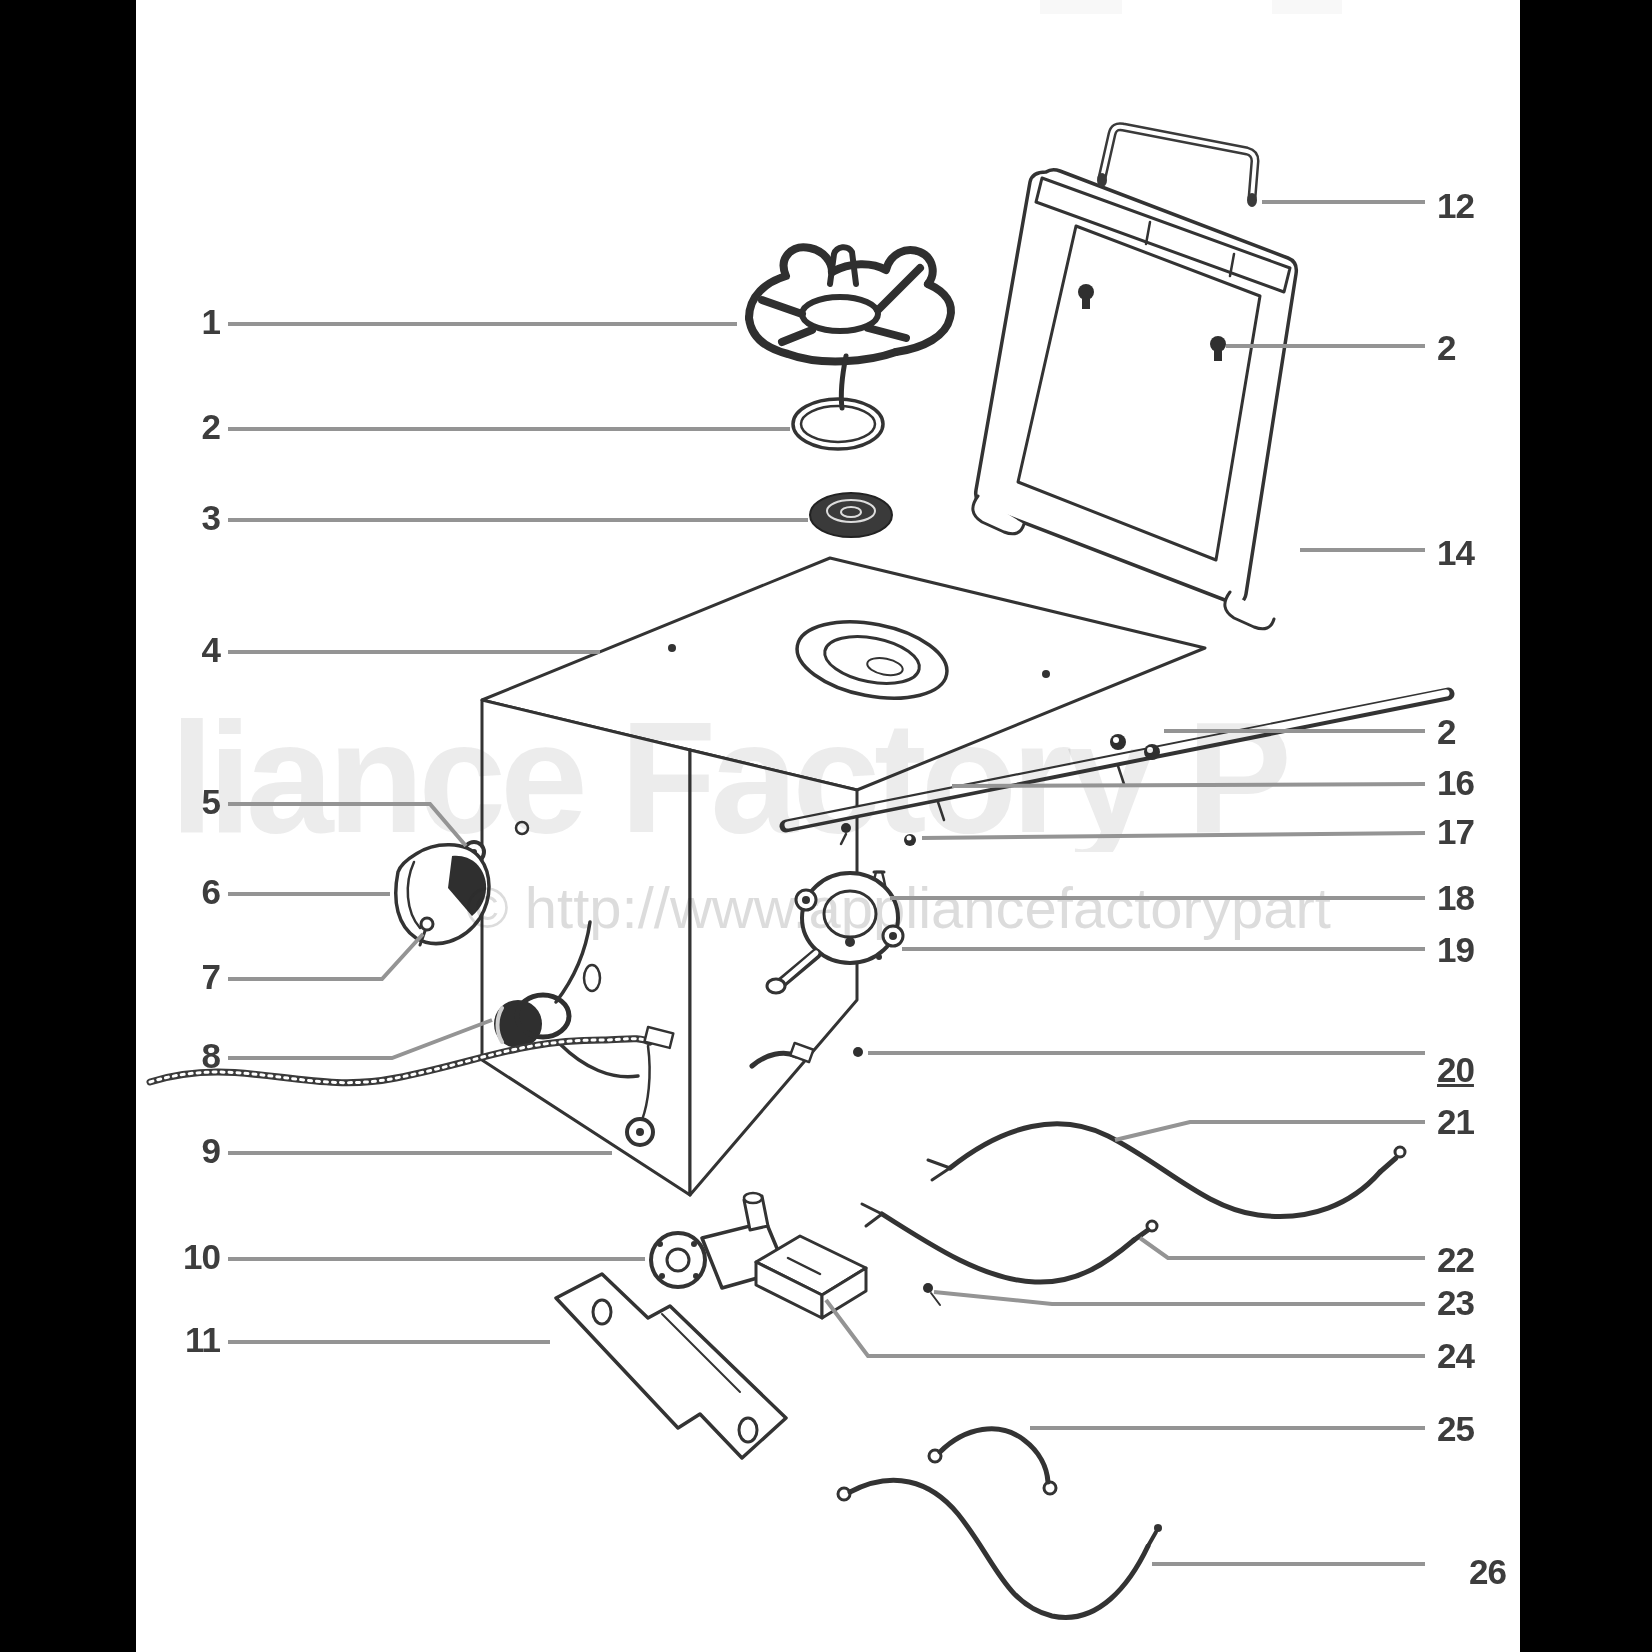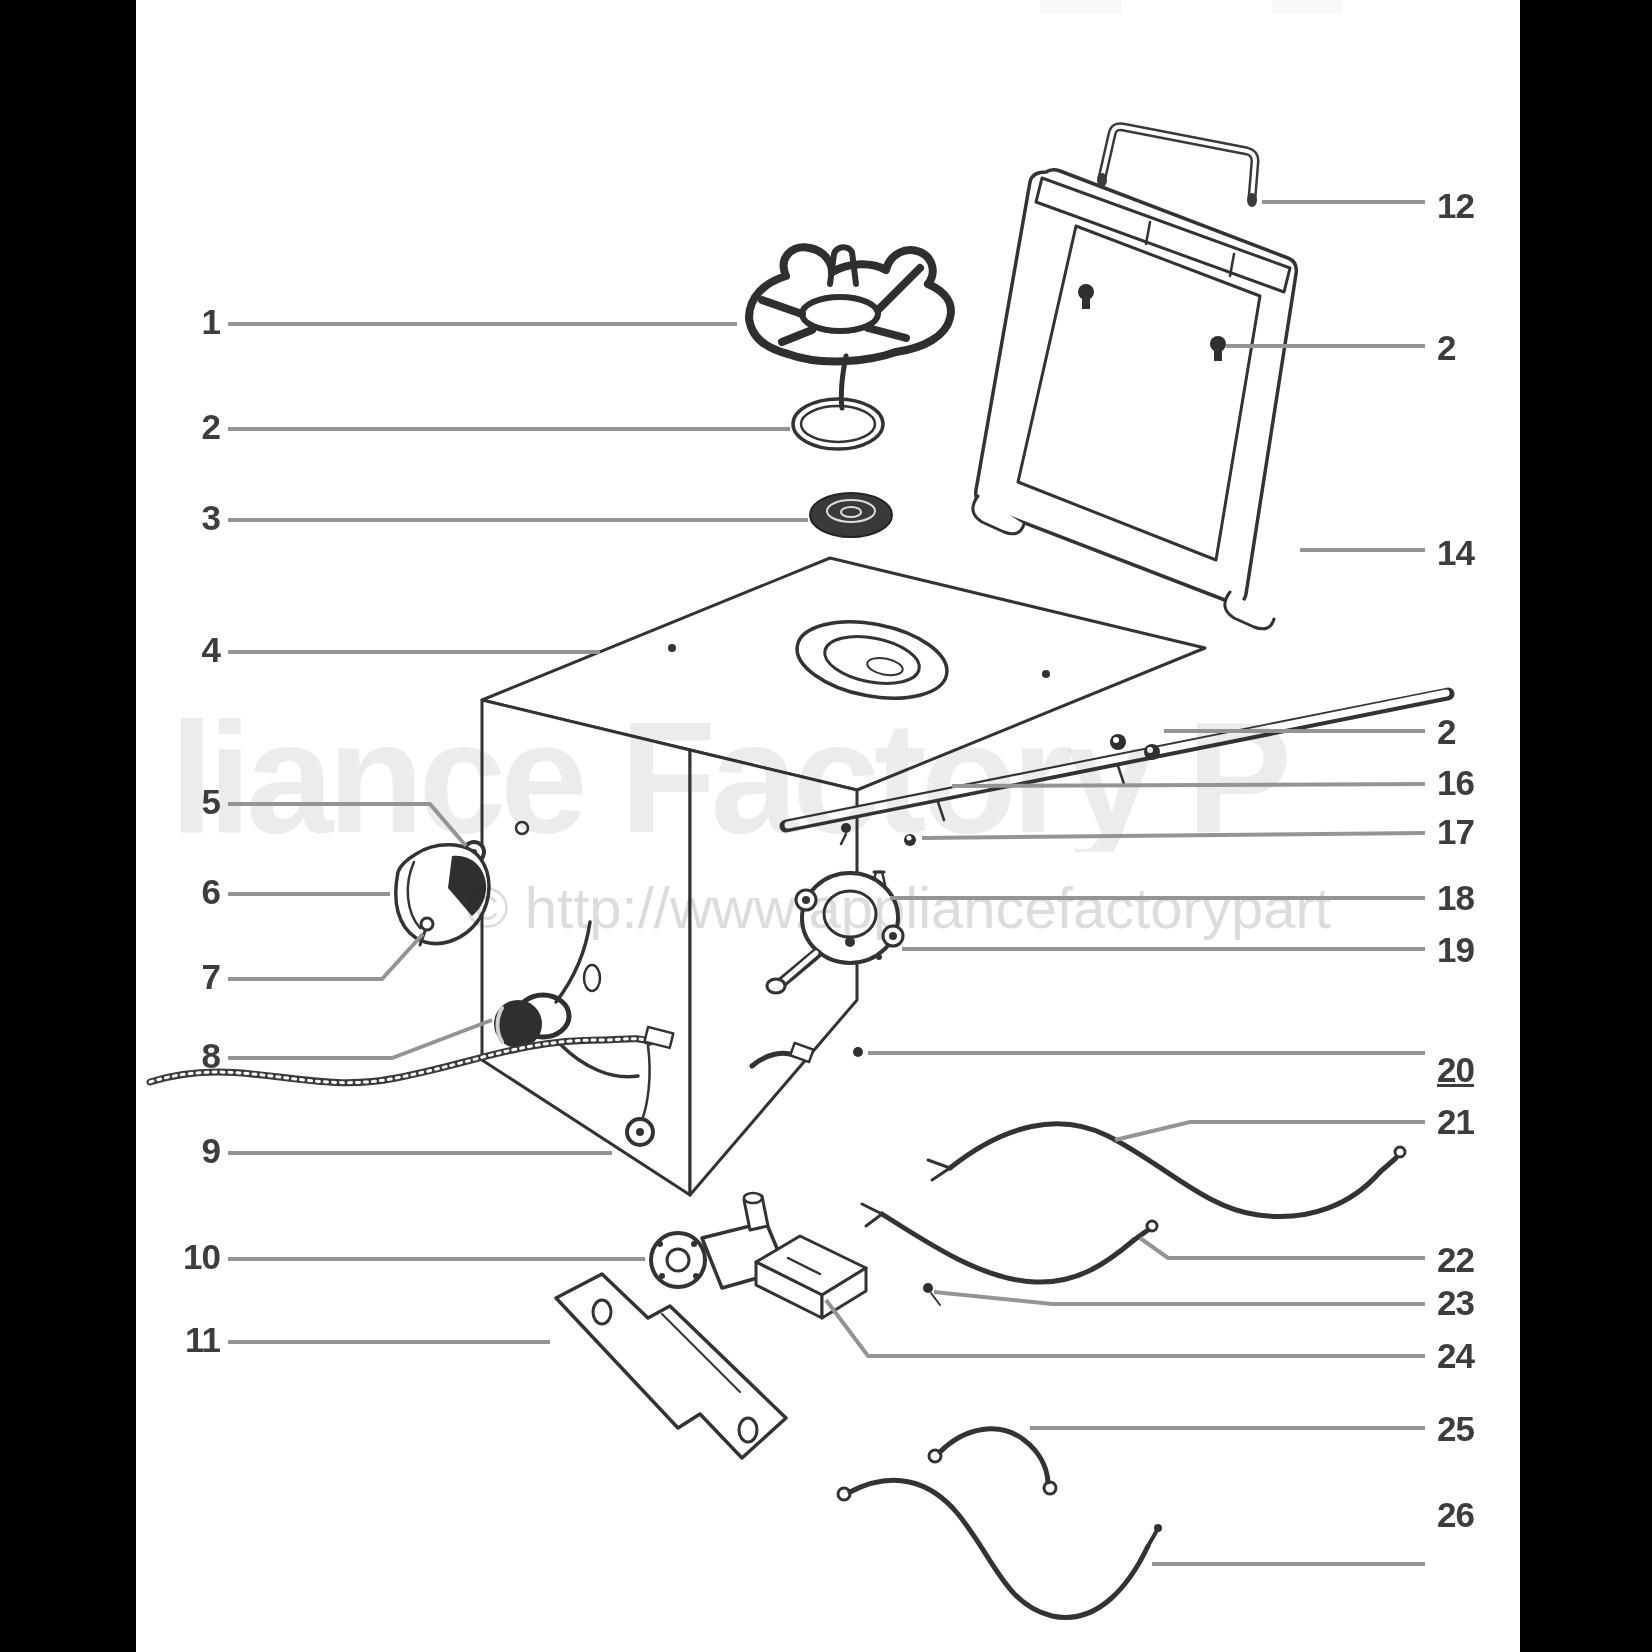--- a/index.html
+++ b/index.html
@@ -288,14 +288,14 @@
     <span class="lbl right" style="top: 761px;">16</span>
     <span class="lbl right" style="top: 810px;">17</span>
     <span class="lbl right" style="top: 876px;">18</span>
     <span class="lbl right" style="top: 928px;">19</span>
     <span class="lbl right" style="top: 1048px; text-decoration: underline;">20</span>
     <span class="lbl right" style="top: 1100px;">21</span>
     <span class="lbl right" style="top: 1238px;">22</span>
     <span class="lbl right" style="top: 1281px;">23</span>
     <span class="lbl right" style="top: 1334px;">24</span>
     <span class="lbl right" style="top: 1407px;">25</span>
-    <span class="lbl right" style="top: 1493px;">26</span>
+    <span class="lbl right" style="top: 1550px; margin-left: 32px;">26</span>
   </div>
 
 </body></html>

